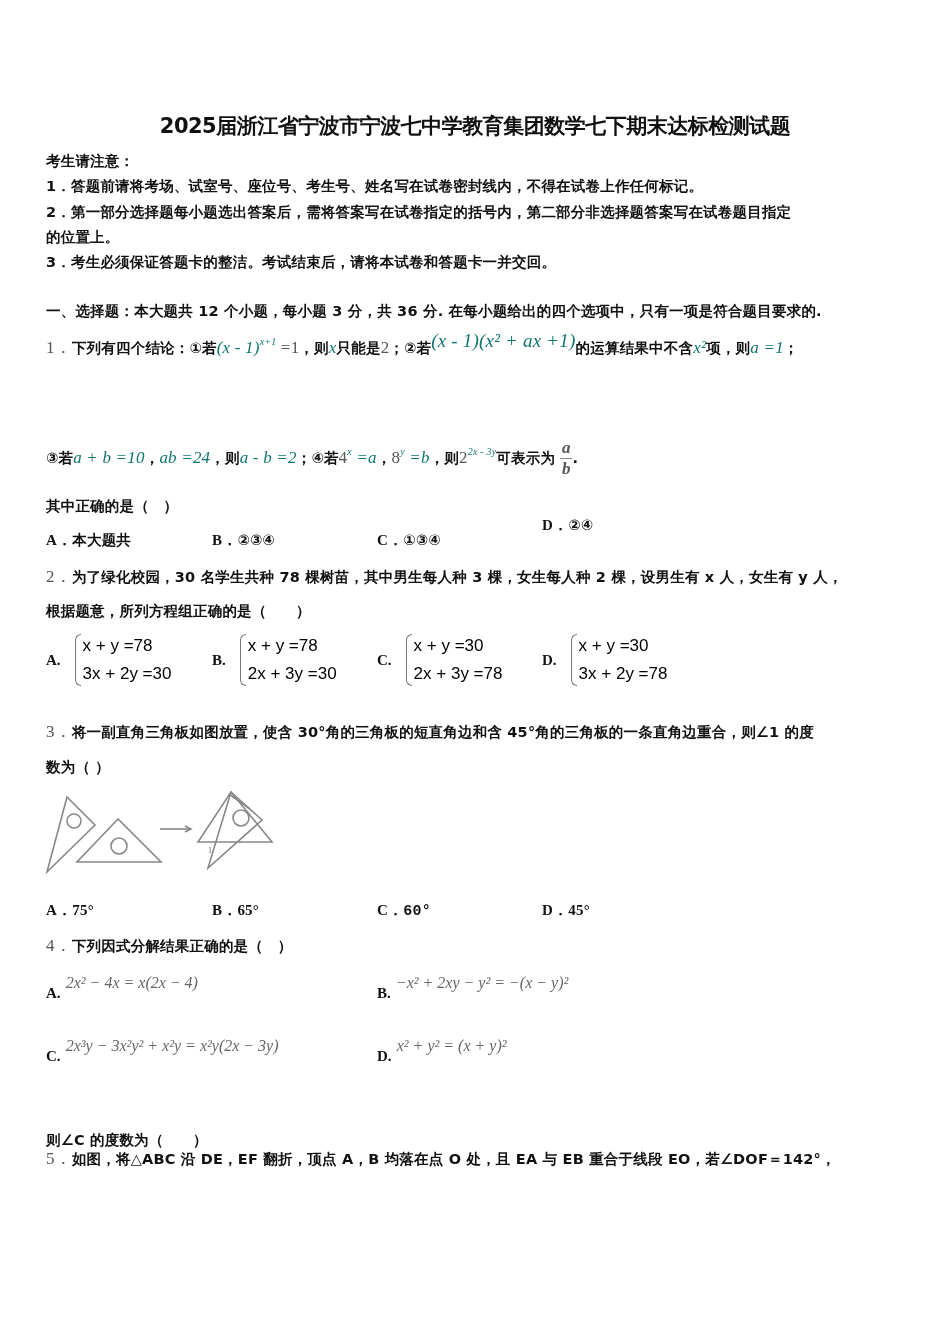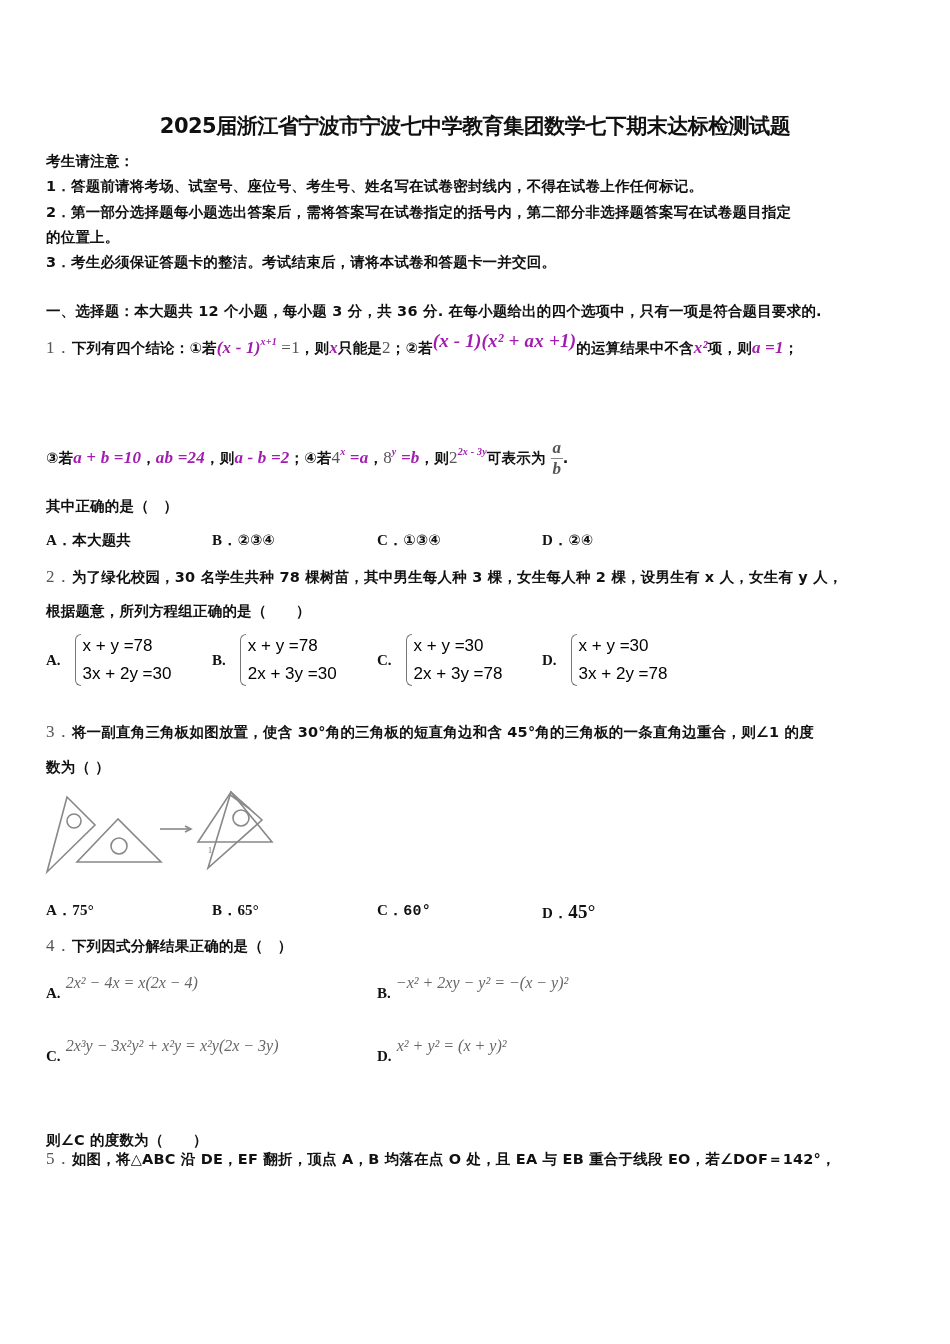--- a/index.html
+++ b/index.html
@@ -1,21 +1,21 @@
 <!DOCTYPE html>
 <html><head>
 <meta charset="utf-8">
 <style>
   html, body { margin: 0; padding: 0; background: #ffffff; }
   body { width: 950px; height: 1344px; position: relative; overflow: hidden;
          font-family: "DejaVu Sans", "Liberation Sans", sans-serif; color: #111; }
   .abs { position: absolute; white-space: nowrap; }
   .title { left: 0; width: 950px; top: 112px; text-align: center; font-size: 21px; font-weight: bold; letter-spacing: -0.5px; }
   .t { font-size: 14.5px; font-weight: bold; letter-spacing: 0.2px; }
-  .m { font-family: "Liberation Serif", "DejaVu Serif", serif; font-style: italic; font-weight: bold; color: #a21caf; font-size: 17px; }
+  .m { font-family: "Liberation Serif", "DejaVu Serif", serif; font-style: italic; font-weight: normal; color: #0f766e; font-size: 17px; }
   .mn { font-family: "Liberation Serif", "DejaVu Serif", serif; font-weight: normal; color: #555; font-size: 17px; }
   .sup { font-size: 10px; vertical-align: 8px; }
   .opt-label { font-family: "Liberation Serif", "DejaVu Serif", serif; font-weight: bold; font-size: 15px; }
   .sys { display: inline-block; position: relative; padding-left: 8px; }
   .sys::before { content: ""; position: absolute; left: 0; top: 2px; bottom: 2px; width: 5px;
                  border: 1px solid #777; border-right: none; border-radius: 6px 0 0 6px; }
   .sys div { font-family: Liberation Sans, sans-serif; font-size: 17px; color: #000000; line-height: 28px; }
   .eq { font-family: "Liberation Serif", "DejaVu Serif", serif; font-style: italic; color: #666; font-size: 16px; }
   .frac { display: inline-flex; flex-direction: column; align-items: center; vertical-align: middle; font-family: "Liberation Serif", serif; font-style: italic; color: #555; font-size: 17px; line-height: 20px; }
   .frac .bar { width: 12px; height: 1px; background: #888; }
@@ -44,21 +44,21 @@
       <span class="bar"></span>
       <span>b</span>
     </span><span>.</span>
 </div>
 
 <div class="abs t" style="left:46px; top:497px;">其中正确的是（　）</div>
 
 <div class="abs t" style="left:46px; top:531px;"><span class="opt-label">A．</span><span>本大题共</span></div>
 <div class="abs t" style="left:212px; top:531px;"><span class="opt-label">B．</span><span>②③④</span></div>
 <div class="abs t" style="left:377px; top:531px;"><span class="opt-label">C．</span><span>①③④</span></div>
-<div class="abs t" style="left:542px; top:531px;"><span class="opt-label">D．</span><span>②④</span></div>
+<div class="abs t" style="left:542px; top:516px;"><span class="opt-label">D．</span><span>②④</span></div>
 
 <div class="abs t" style="left:46px; top:565px;text-align:center;"><span class="mn">2．</span><span>为了绿化校园，30 名学生共种 78 棵树苗，其中男生每人种 3 棵，女生每人种 2 棵，设男生有 x 人，女生有 y 人，</span></div>
 <div class="abs t" style="left:46px; top:602px;">根据题意，所列方程组正确的是（　　）</div>
 
 <div class="abs" style="left:46px; top:632px; display:flex; align-items:center;">
   <span class="opt-label" style="margin-right:14px;">A.</span>
   <div class="sys">
       <div>x + y =78</div>
       <div>3x + 2y =30</div>
     </div>
@@ -104,21 +104,21 @@
     <polygon points="191,10 222,38 168,86"></polygon>
     <line x1="210" y1="27" x2="189" y2="12"></line>
     <circle cx="201" cy="36" r="8"></circle>
   </g>
   <text x="168" y="71" font-size="8" fill="#666" font-family="Liberation Serif, serif">1</text>
 </svg>
 
 <div class="abs t" style="left:46px; top:901px;"><span class="opt-label">A．</span><span class="mn" style="font-weight:bold; color:#111; font-size:15px;">75°</span></div>
 <div class="abs t" style="left:212px; top:901px;"><span class="opt-label">B．</span><span class="mn" style="font-weight:bold; color:#111; font-size:15px;">65°</span></div>
 <div class="abs t" style="left:377px; top:901px;"><span class="opt-label">C．</span><span class="mn" style="font-weight:bold; color:#111; font-size:15px;font-family:Liberation Mono, monospace;">60°</span></div>
-<div class="abs t" style="left:542px; top:901px;"><span class="opt-label">D．</span><span class="mn" style="font-weight:bold; color:#111; font-size:19px;">45°</span></div>
+<div class="abs t" style="left:542px; top:901px;"><span class="opt-label">D．</span><span class="mn" style="font-weight:bold; color:#111; font-size:15px;">45°</span></div>
 
 <div class="abs t" style="left:46px; top:934px;"><span class="mn">4．</span><span>下列因式分解结果正确的是（　）</span></div>
 
 <div class="abs" style="left:46px; top:973px;"><span class="opt-label" style="position:relative; top:10px;">A.</span> <span class="eq">2x² − 4x = x(2x − 4)</span></div>
 <div class="abs" style="left:377px; top:973px;"><span class="opt-label" style="position:relative; top:10px;">B.</span> <span class="eq">−x² + 2xy − y² = −(x − y)²</span></div>
 <div class="abs" style="left:46px; top:1036px;"><span class="opt-label" style="position:relative; top:10px;">C.</span> <span class="eq">2x³y − 3x²y² + x²y = x²y(2x − 3y)</span></div>
 <div class="abs" style="left:377px; top:1036px;"><span class="opt-label" style="position:relative; top:10px;">D.</span> <span class="eq">x² + y² = (x + y)²</span></div>
 
 <div class="abs t" style="left:46px; top:1147px;"><span class="mn">5．</span><span>如图，将△ABC 沿 DE，EF 翻折，顶点 A，B 均落在点 O 处，且 EA 与 EB 重合于线段 EO，若∠DOF＝142°，</span></div>
 <div class="abs t" style="left:46px; top:1131px;">则∠C 的度数为（　　）</div>

